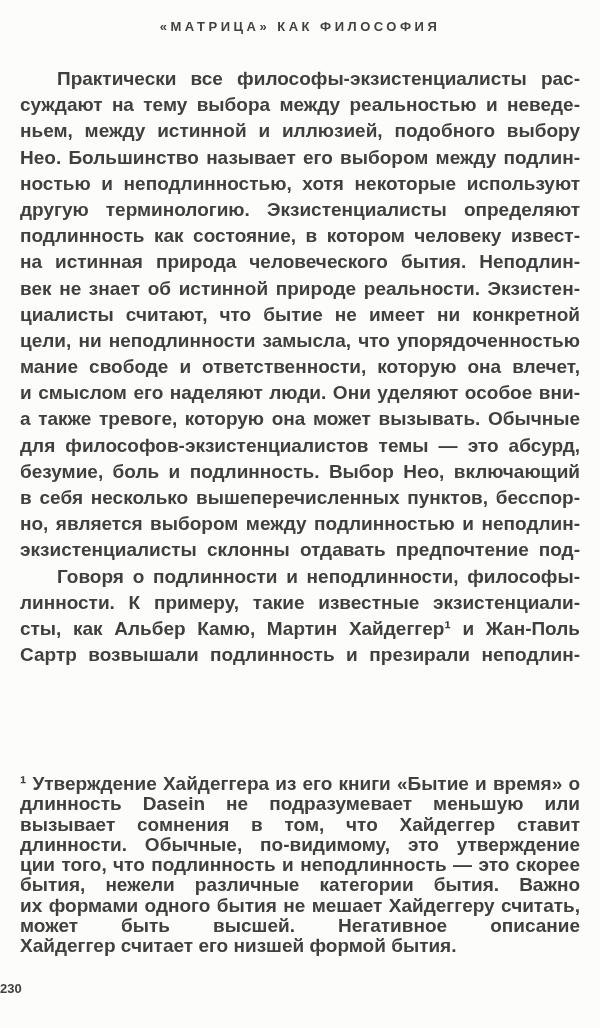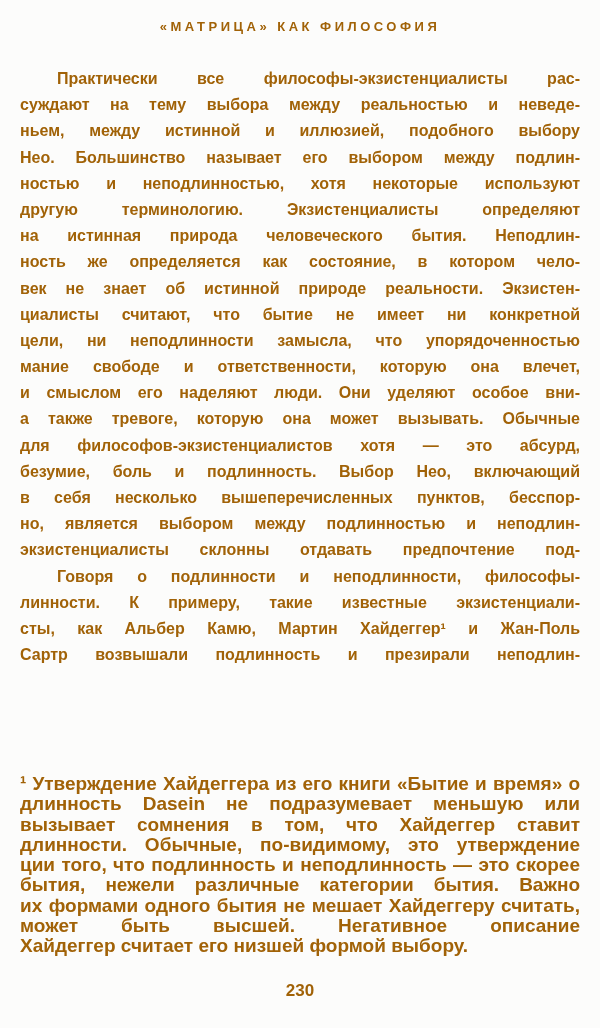--- a/index.html
+++ b/index.html
@@ -6,41 +6,41 @@
     margin: 0;
     padding: 0;
     background: #e8e8e8;
   }
   .page {
     position: relative;
     width: 600px;
     height: 1028px;
     margin: 0 auto;
     background: #fcfcfb;
-    color: #a16207;
+    color: #404040;
     font-family: "Liberation Sans", "DejaVu Sans", sans-serif;
     overflow: hidden;
   }
   .running-head {
     position: absolute;
     top: 19px;
     left: 0;
     right: 0;
     text-align: center;
     font-size: 13px;
     font-weight: bold;
     letter-spacing: 3.5px;
     white-space: nowrap;
   }
   .body-text {
     position: absolute;
     top: 66px;
     left: 20px;
     right: 20px;
-    font-size: 16px;
+    font-size: 19px;
     font-weight: bold;
   }
   .body-text .line {
     line-height: 26.2px;
     height: 26.2px;
     text-align: justify;
     text-align-last: justify;
     white-space: normal;
     overflow: hidden;
   }
@@ -61,63 +61,63 @@
     text-align-last: justify;
     overflow: hidden;
   }
   .fline.flush { text-align-last: left; }
   .it { }
   .page-number {
     position: absolute;
     top: 981px;
     left: 0;
     right: 0;
-    text-align: center;
-    font-size: 17px;
+    text-align: left;
+    font-size: 13px;
     font-weight: bold;
   }
 </style>
 </head>
 <body>
 
 <div class="page">
   <div class="running-head">«МАТРИЦА» КАК ФИЛОСОФИЯ</div>
 
   <div class="body-text">
       <div class="line indent">Практически все философы-экзистенциалисты рас-</div>
       <div class="line">суждают на тему выбора между реальностью и неведе-</div>
       <div class="line">ньем, между истинной и иллюзией, подобного выбору</div>
       <div class="line">Нео. Большинство называет его выбором между подлин-</div>
       <div class="line">ностью и неподлинностью, хотя некоторые используют</div>
       <div class="line">другую терминологию. Экзистенциалисты определяют</div>
+      <div class="line">подлинность как состояние, в котором человеку извест-</div>
       <div class="line">на истинная природа человеческого бытия. Неподлин-</div>
-      <div class="line">ность же определяется как состояние, в котором чело-</div>
       <div class="line">век не знает об истинной природе реальности. Экзистен-</div>
       <div class="line">циалисты считают, что бытие не имеет ни конкретной</div>
       <div class="line">цели, ни неподлинности замысла, что упорядоченностью</div>
       <div class="line">мание свободе и ответственности, которую она влечет,</div>
       <div class="line">и смыслом его наделяют люди. Они уделяют особое вни-</div>
       <div class="line">а также тревоге, которую она может вызывать. Обычные</div>
-      <div class="line">для философов-экзистенциалистов хотя — это абсурд,</div>
+      <div class="line">для философов-экзистенциалистов темы — это абсурд,</div>
       <div class="line">безумие, боль и подлинность. Выбор Нео, включающий</div>
       <div class="line">в себя несколько вышеперечисленных пунктов, бесспор-</div>
       <div class="line">но, является выбором между подлинностью и неподлин-</div>
       <div class="line">экзистенциалисты склонны отдавать предпочтение под-</div>
       <div class="line indent">Говоря о подлинности и неподлинности, философы-</div>
       <div class="line">линности. К примеру, такие известные экзистенциали-</div>
       <div class="line">сты, как Альбер Камю, Мартин Хайдеггер¹ и Жан-Поль</div>
       <div class="line">Сартр возвышали подлинность и презирали неподлин-</div>
     </div>
 
   <div class="footnote-text">
       <div class="fline"><span>¹ Утверждение Хайдеггера из его книги «Бытие и время» о том, что непо-</span></div>
       <div class="fline"><span>длинность </span><span class="it">Dasein</span><span> не подразумевает меньшую или низшую степень бытия,</span></div>
       <div class="fline"><span>вызывает сомнения в том, что Хайдеггер ставит подлинность выше непо-</span></div>
       <div class="fline"><span>длинности. Обычные, по-видимому, это утверждение служит для демонстра-</span></div>
       <div class="fline"><span>ции того, что подлинность и неподлинность — это скорее две формы одного</span></div>
       <div class="fline"><span>бытия, нежели различные категории бытия. Важно отметить, что признание</span></div>
       <div class="fline"><span>их формами одного бытия не мешает Хайдеггеру считать, что одна из них</span></div>
       <div class="fline"><span>может быть высшей. Негативное описание неподлинности дает понять, что</span></div>
-      <div class="fline flush"><span>Хайдеггер считает его низшей формой выбору.</span></div>
+      <div class="fline flush"><span>Хайдеггер считает его низшей формой бытия.</span></div>
     </div>
 
   <div class="page-number">230</div>
 </div>
 
 </body></html>

